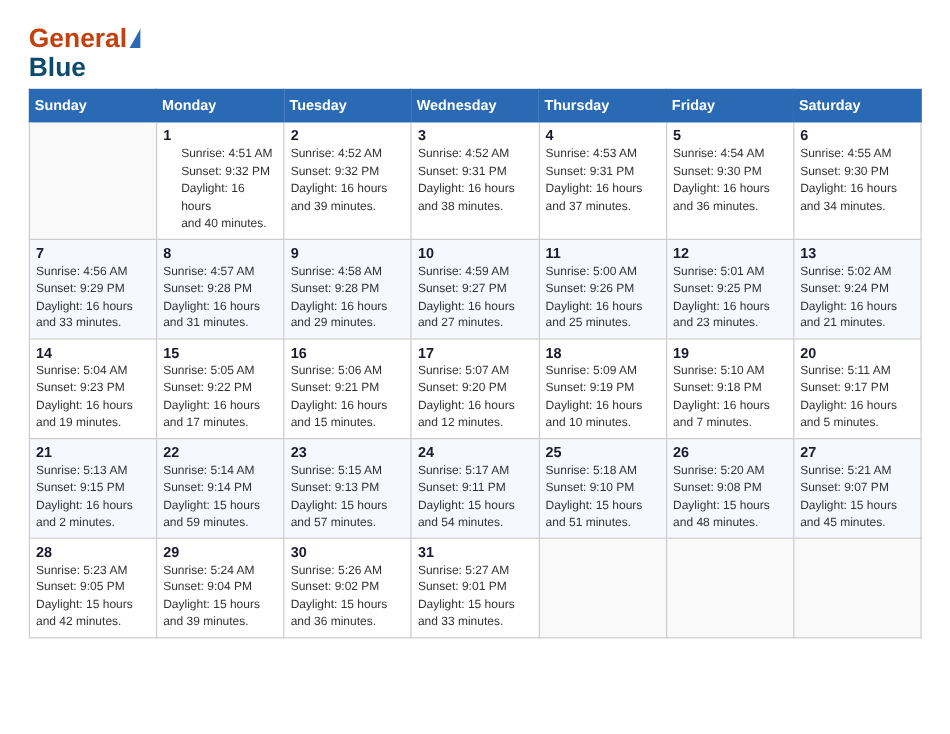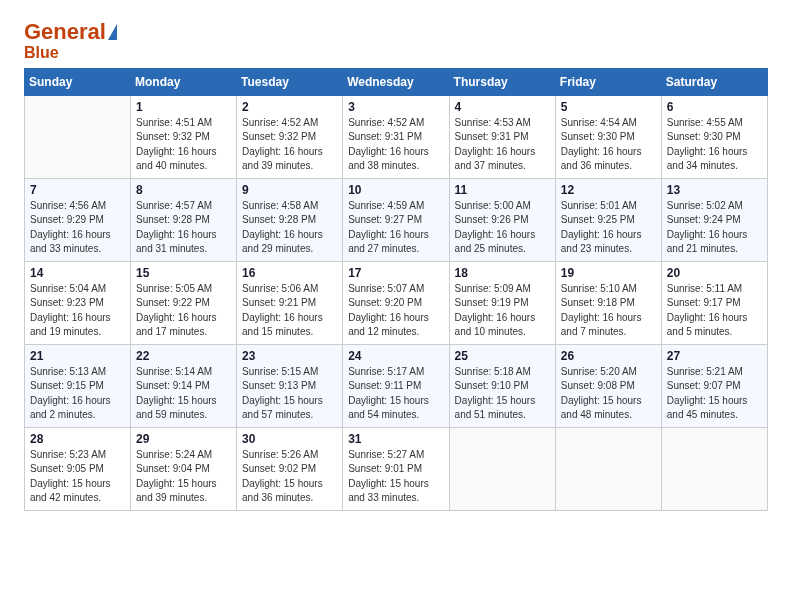--- a/index.html
+++ b/index.html
@@ -21,23 +21,23 @@
       flex-direction: column;
       align-items: flex-start;
       line-height: 1.1;
     }
     .logo-general {
       font-size: 22px;
       font-weight: bold;
       color: #c2410c;
     }
     .logo-blue {
-      font-size: 16px;
-      font-weight: bold;
-      color: #c2410c;
+      font-size: 22px;
+      font-weight: bold;
+      color: #0c4a6e;
     }
     .title-block {
       text-align: right;
     }
     .month-title {
       font-size: 42px;
       font-weight: bold;
       color: #1a1a2e;
       line-height: 1.1;
     }
@@ -106,21 +106,21 @@
         <th>Thursday</th>
         <th>Friday</th>
         <th>Saturday</th>
       </tr>
   </thead>
   <tbody id="calendar-body">
   <tr>
         <td class="empty-cell"></td>
         <td>
           <span class="day-number">1</span>
-          <div class="day-info" style="white-space: pre-line;">Sunrise: 4:51 AM
+          <div class="day-info" style="white-space: pre-line; margin-left: 15px;">Sunrise: 4:51 AM
 Sunset: 9:32 PM
 Daylight: 16 hours
 and 40 minutes.</div>
         </td>
         <td>
           <span class="day-number">2</span>
           <div class="day-info" style="white-space: pre-line;">Sunrise: 4:52 AM
 Sunset: 9:32 PM
 Daylight: 16 hours
 and 39 minutes.</div>

